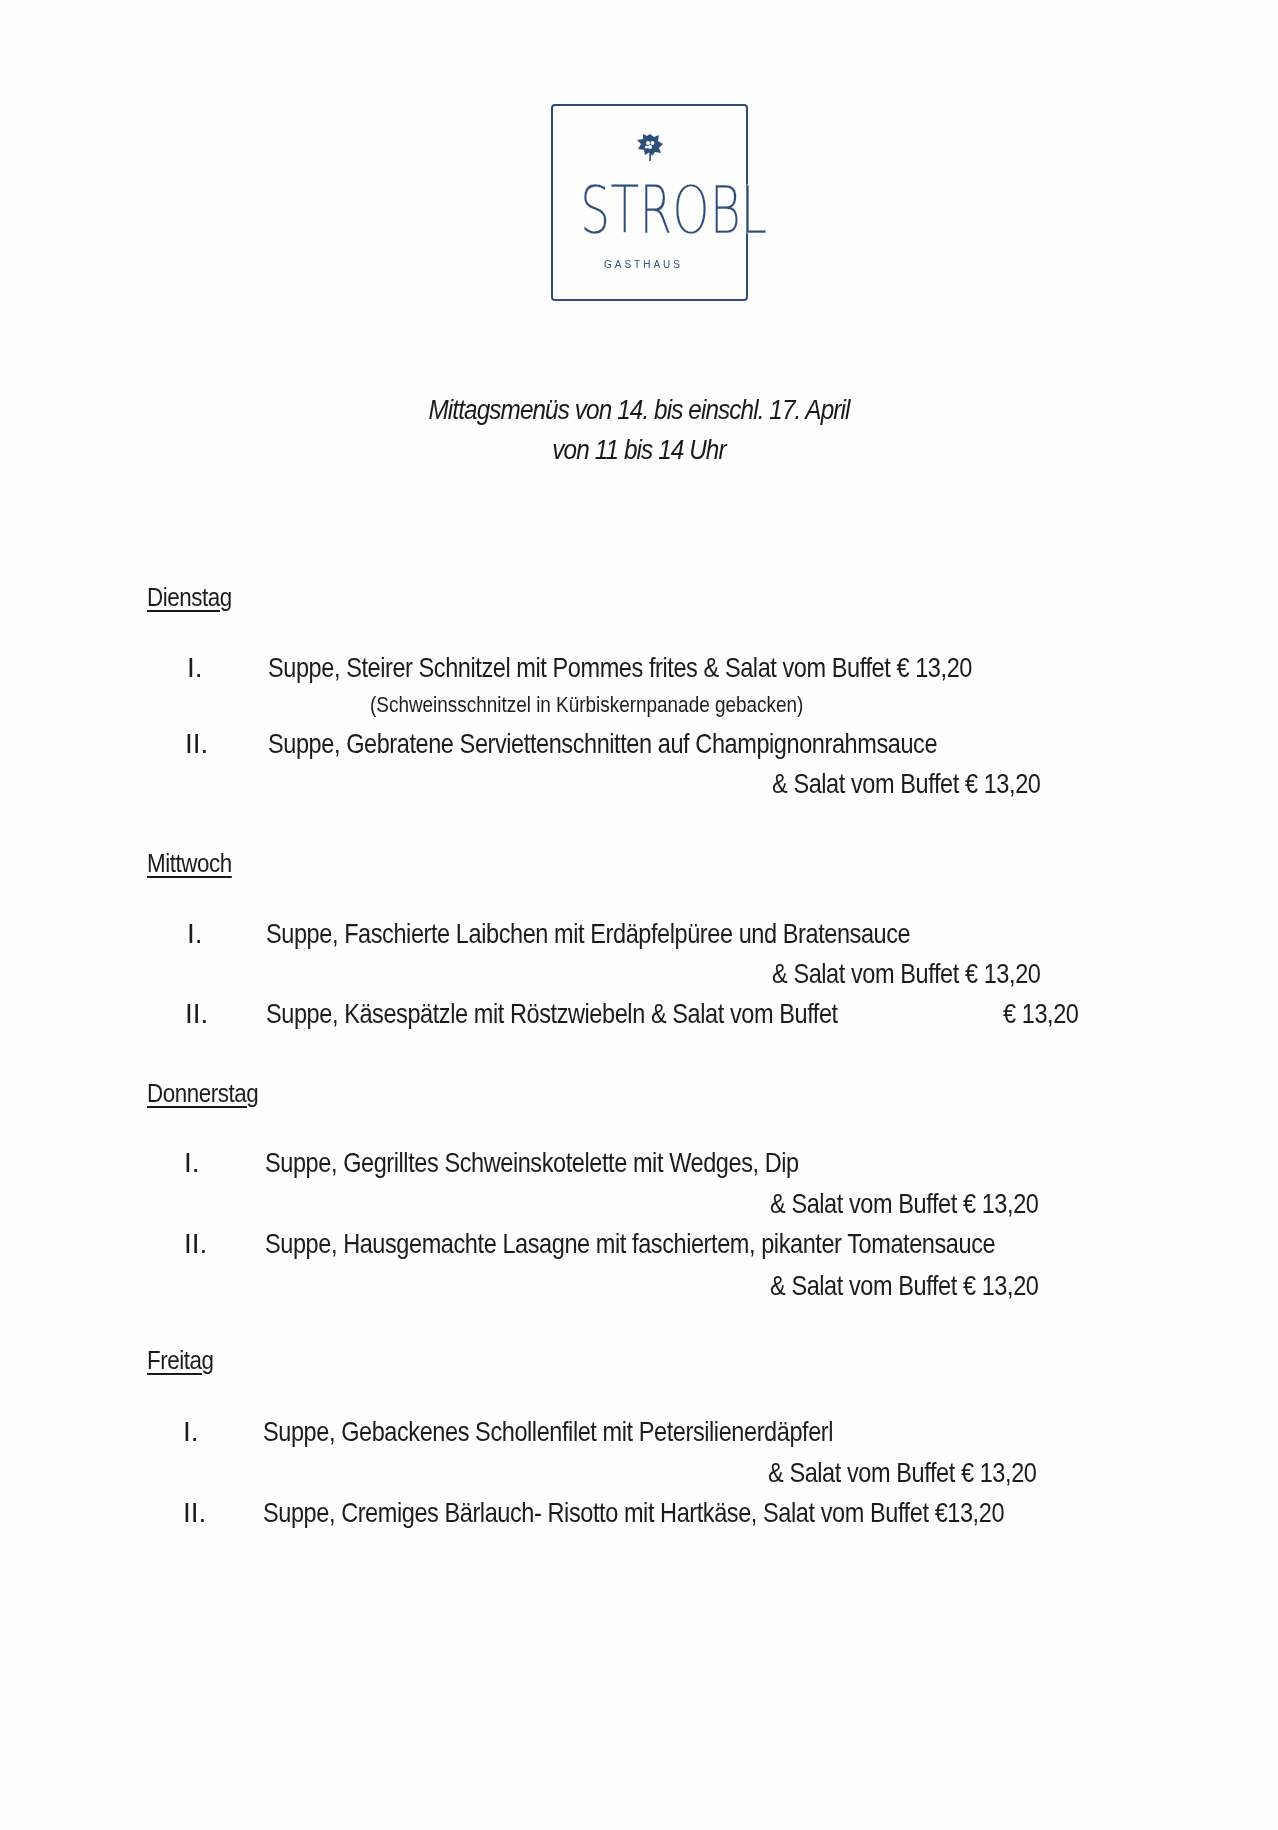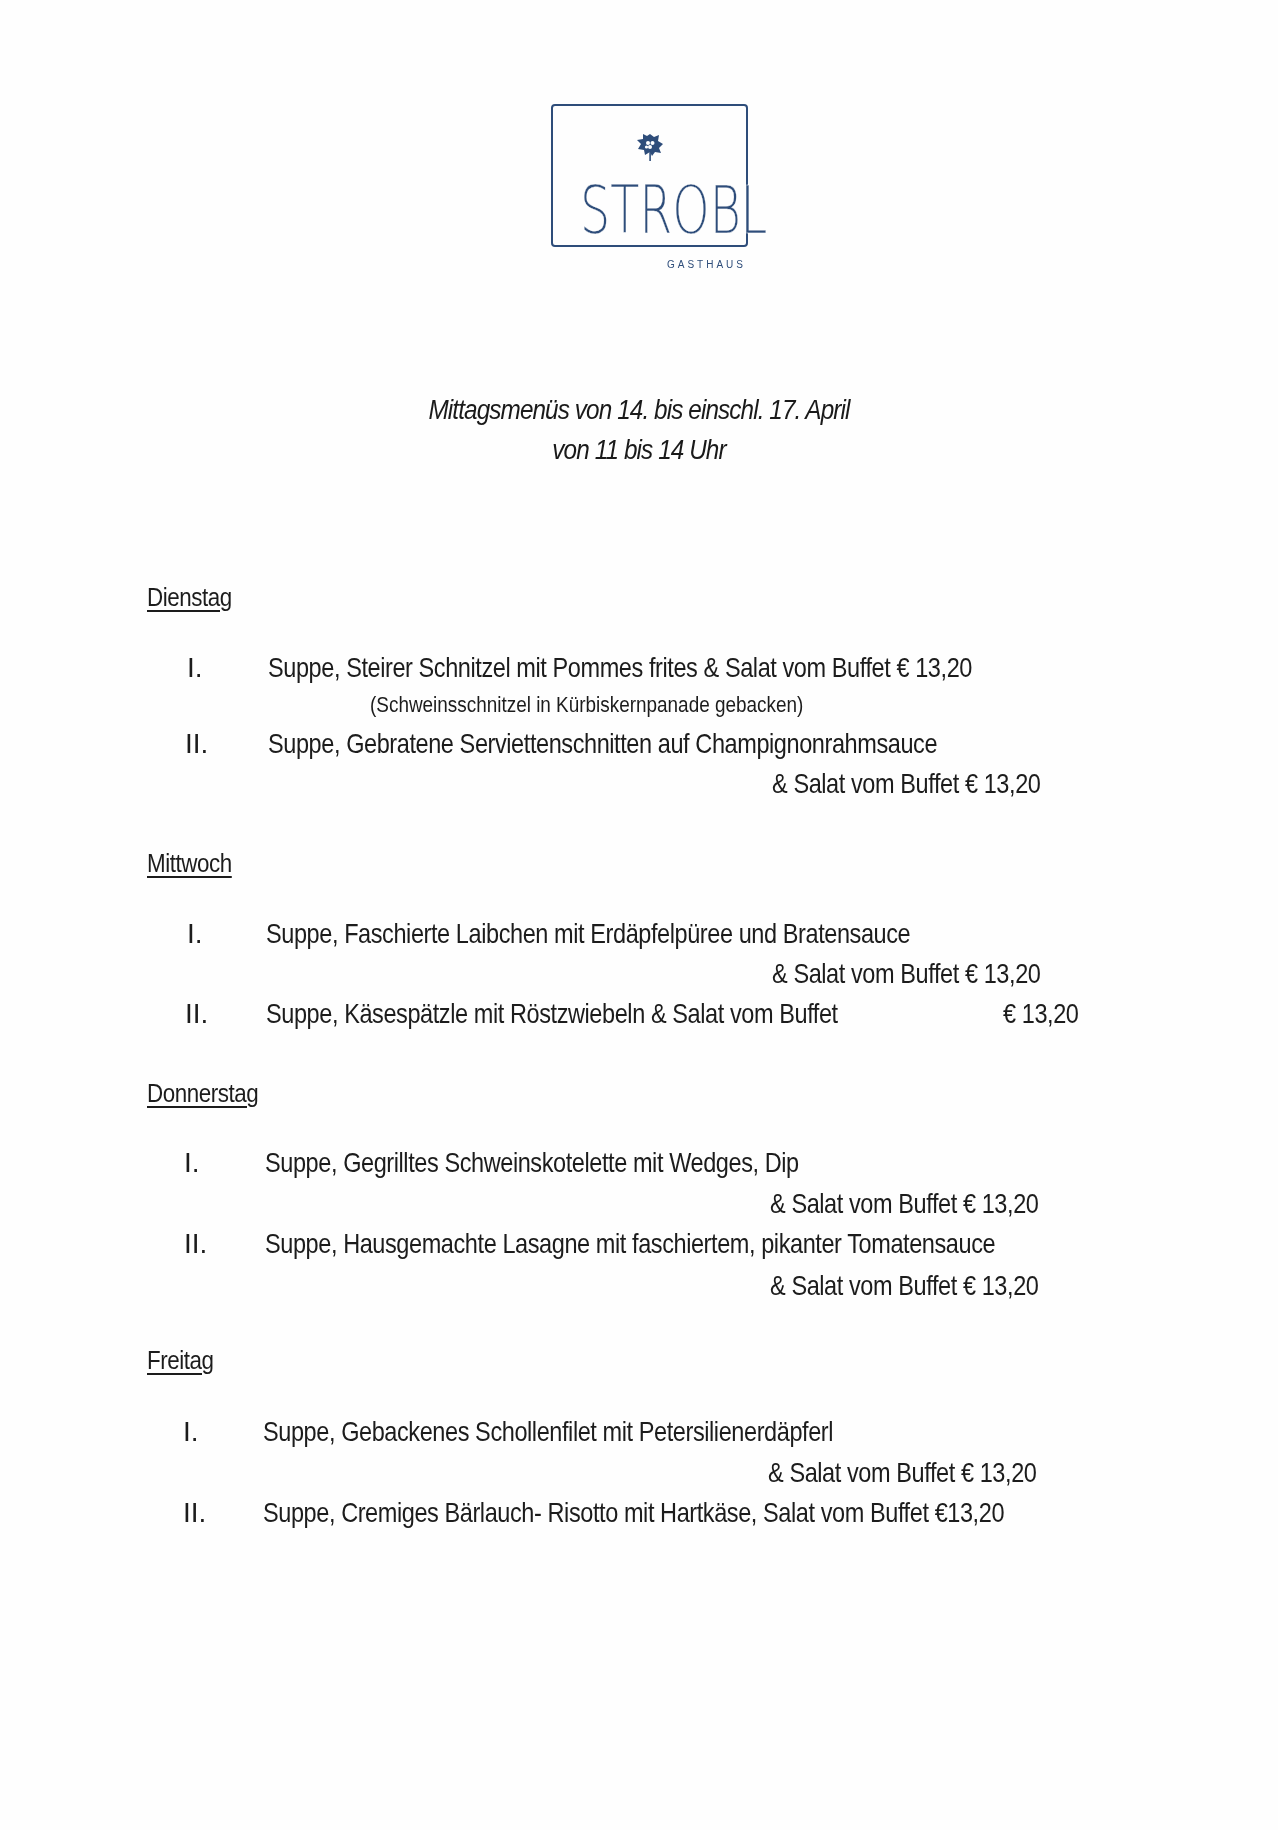--- a/index.html
+++ b/index.html
@@ -1,32 +1,32 @@
 <!DOCTYPE html>
 <html><head>
 <meta charset="utf-8">
 <style>
   html, body { margin:0; padding:0; }
   body {
     width:1278px; height:1830px; background:#fefefe; position:relative; overflow:hidden;
     font-family:"Liberation Sans", sans-serif; color:#1c1c1c;
   }
   .logo {
-    position:absolute; left:551px; top:104px; width:197px; height:143px;
+    position:absolute; left:551px; top:104px; width:197px; height:197px;
     border:2.5px solid #2e4d7a; border-radius:4px; box-sizing:border-box;padding-left:37px;
   }
   .leaf { position:absolute; left:83px; top:26px; width:28px; height:30px; }
   .brand {
     position:absolute; left:0; right:0; top:72px; text-align:center;
     font-family:"DejaVu Sans", sans-serif; font-weight:200; font-size:66px; color:#2e4d7a;
     letter-spacing:0px; transform:scaleX(0.72); transform-origin:center; line-height:66px;
     -webkit-text-stroke:0.3px #fff;
   }
   .sub {
-    position:absolute; left:0; right:0; top:153px; text-align:right;
+    position:absolute; left:0; right:12px; top:153px; text-align:center;
     font-size:10px; letter-spacing:3px; color:#2e4d7a;
   }
   .headline {
     position:absolute; left:0; width:1278px; text-align:center;
     font-style:italic; font-size:27px; letter-spacing:-1px; color:#1a1a1a;
     transform:scaleX(0.9);
   }
   .day {
     position:absolute; left:147px; font-size:26px; text-decoration:underline;
     text-underline-offset:4px; letter-spacing:-0.5px; transform:scaleX(0.86); transform-origin:left;

